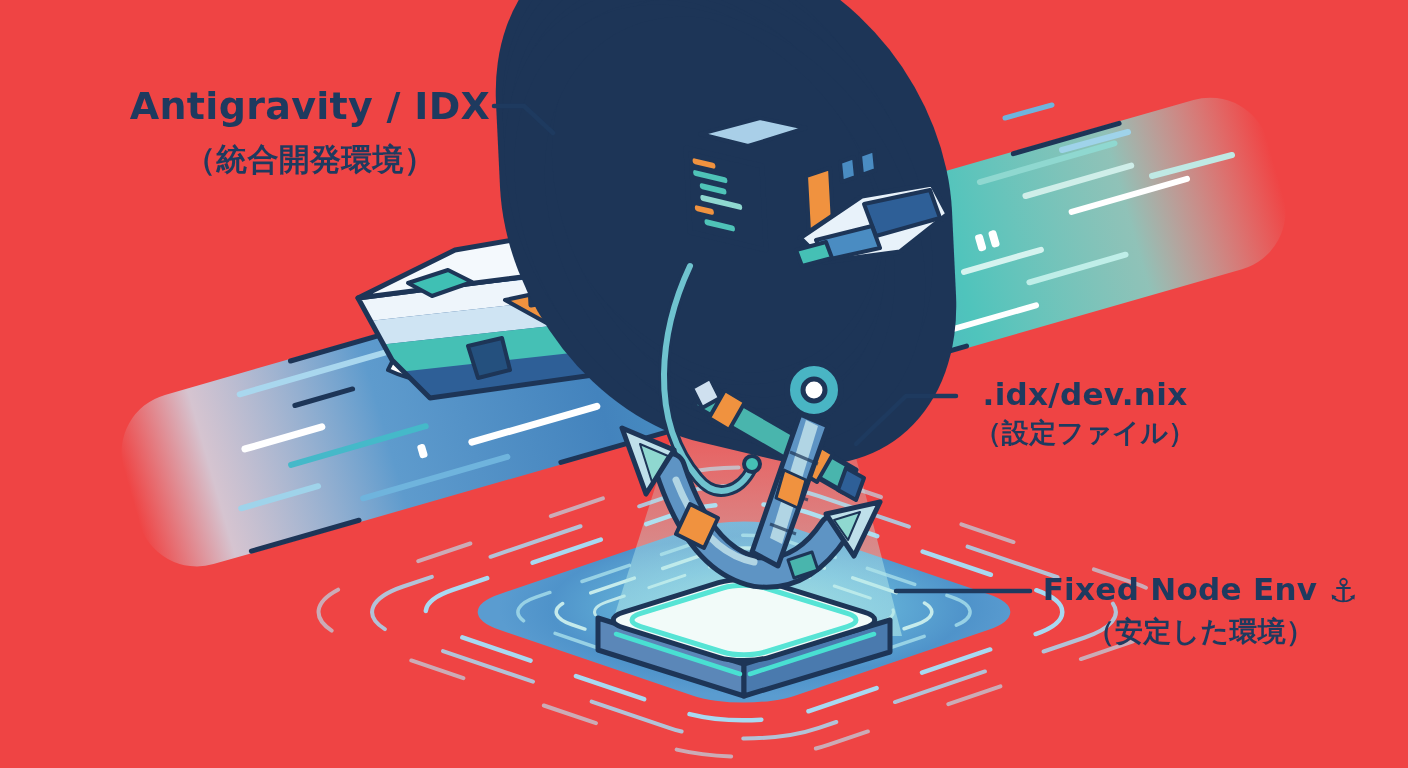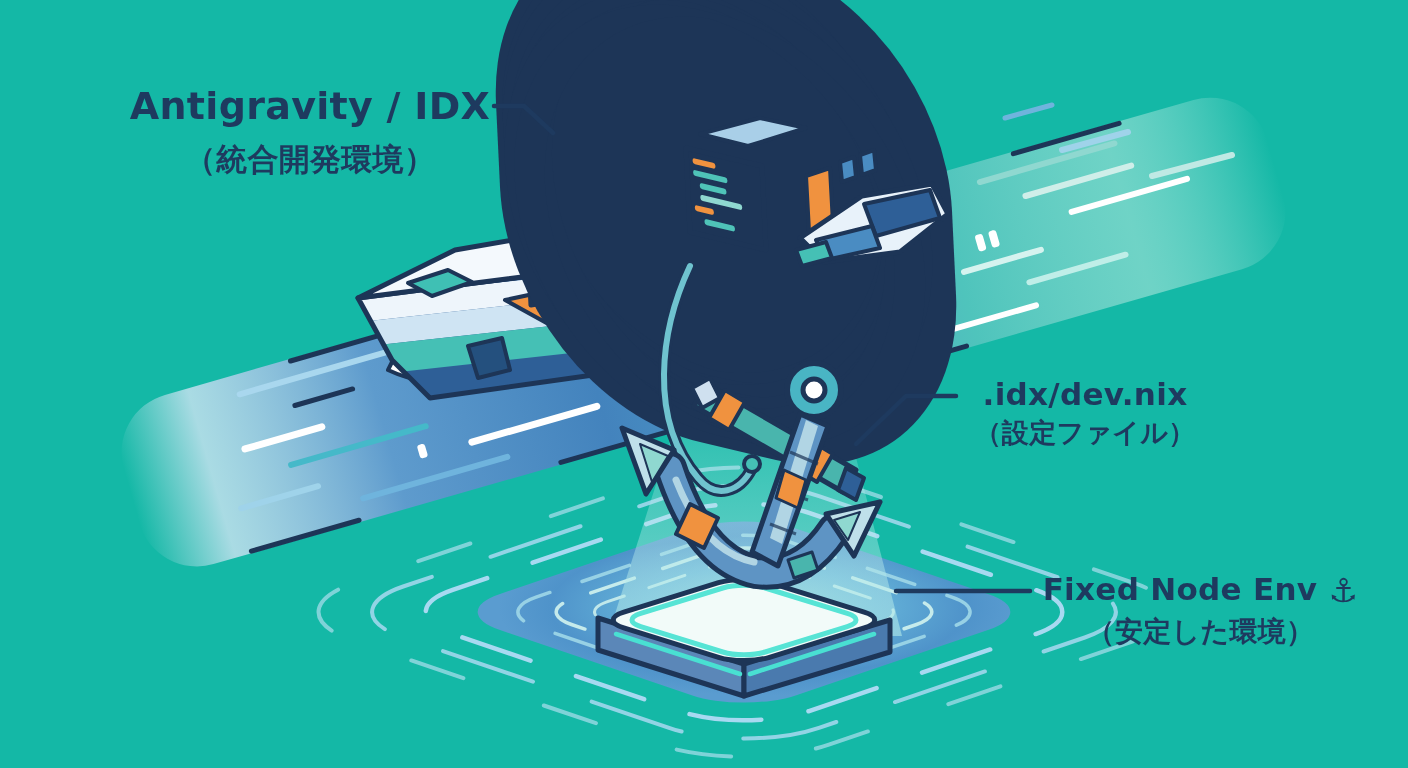--- a/index.html
+++ b/index.html
@@ -1,16 +1,16 @@
 <!DOCTYPE html>
 <html><head>
 <meta charset="utf-8">
 <style>
   html,body{margin:0;padding:0;background:#ffffff;}
-  #stage{position:relative;width:1408px;height:768px;overflow:hidden;background:#14b8a6;
+  #stage{position:relative;width:1408px;height:768px;overflow:hidden;background:#ef4444;
          font-family:"DejaVu Sans","Liberation Sans",sans-serif;}
   #art{position:absolute;left:0;top:0;width:1408px;height:768px;}
   .callout{position:absolute;color:#1e3a5f;text-align:center;line-height:1.18;
            font-weight:700;letter-spacing:.3px;}
   .callout .t1{display:block;}
   .callout .t2{display:block;}
   #label-ide{left:120px;top:84px;width:380px;}
   #label-ide .t1{font-size:38px;}
   #label-ide .t2{font-size:31px;margin-top:12px;}
   #label-config{left:935px;top:376px;width:300px;}

